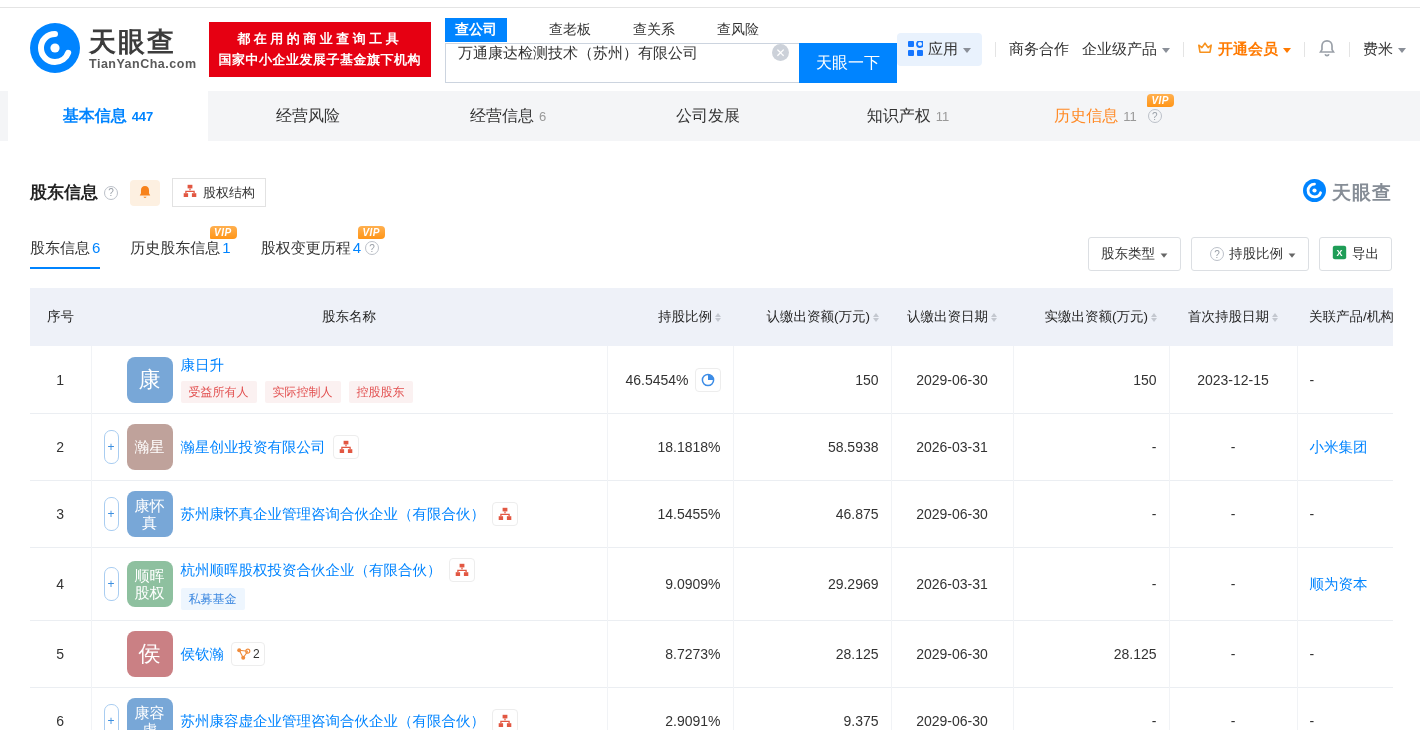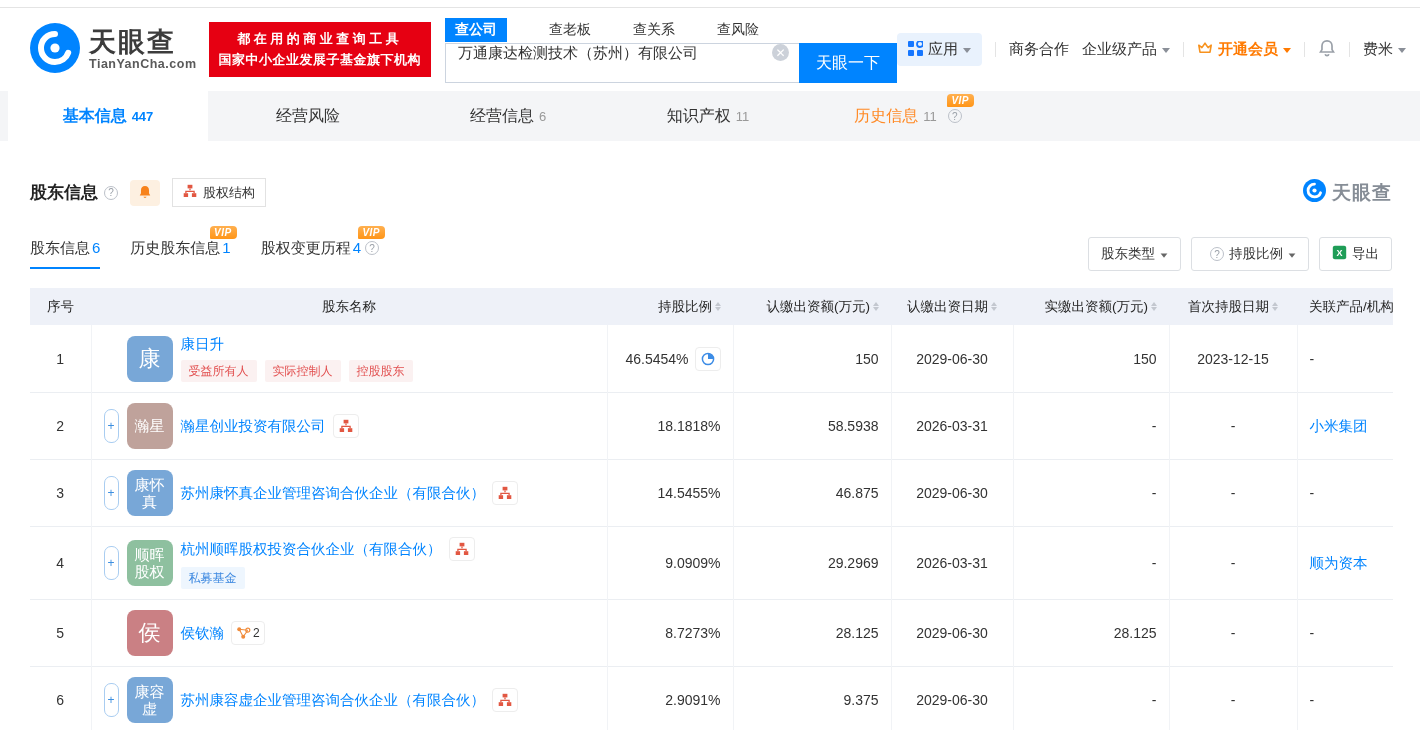--- a/index.html
+++ b/index.html
@@ -71,21 +71,21 @@
                border-radius:4px 4px 4px 1px; letter-spacing:.5px; }
   .subtab .help-icon { margin-left:4px; margin-top:2px; }
 
   .toolbar { margin-left:auto; display:flex; gap:10px; align-self:flex-start; }
   .tool-btn { height:34px; border:1px solid #dcdfe3; border-radius:3px; background:#fff; padding:0 12px;
               display:flex; align-items:center; gap:5px; font-size:13.5px; color:#333; cursor:pointer; }
   .tool-btn .caret { border-top-color:#666; transform:scale(.85); }
 
   
   table { width:1363px; margin-top:17px; border-collapse:collapse; table-layout:fixed; }
-  thead tr { background:#eef1f8; height:37px; }
+  thead tr { background:#eef1f8; height:58px; }
   th { font-size:13.5px; color:#262626; font-weight:normal; white-space:nowrap; padding:0 12px; }
   tbody tr { border-bottom:1px solid #ebeef2; }
   tbody td { border-right:1px solid #f1f3f6; padding:0 12px; font-size:14px; color:#333; vertical-align:middle; }
   tbody td:last-child { border-right:none; }
   .al { text-align:left; } .ac { text-align:center; } .ar { text-align:right; }
   .th-flex { display:inline-flex; align-items:center; gap:3px; }
   .sort { display:inline-flex; flex-direction:column; gap:1px; }
   .sort i { width:0; height:0; border-left:3.5px solid transparent; border-right:3.5px solid transparent; }
   .sort .up { border-bottom:4px solid #c3c7cf; }
   .sort .dn { border-top:4px solid #c3c7cf; }
@@ -193,20 +193,23 @@
       <div class="main-tab active">
         <span>基本信息</span>
         <span class="count">447</span>
       </div>
       <div class="main-tab">
         <span>经营风险</span>
       </div>
       <div class="main-tab">
         <span>经营信息</span>
         <span class="count">6</span>
+      </div>
+      <div class="main-tab">
+        <span>公司发展</span>
       </div>
       <div class="main-tab">
         <span>知识产权</span>
         <span class="count">11</span>
       </div>
       <div class="main-tab orange">
         <span>历史信息</span>
         <span class="count">11</span>
         <span class="vip-badge" style="top: 3px; right: 34px;">VIP</span>
         <span class="help-icon">?</span>

